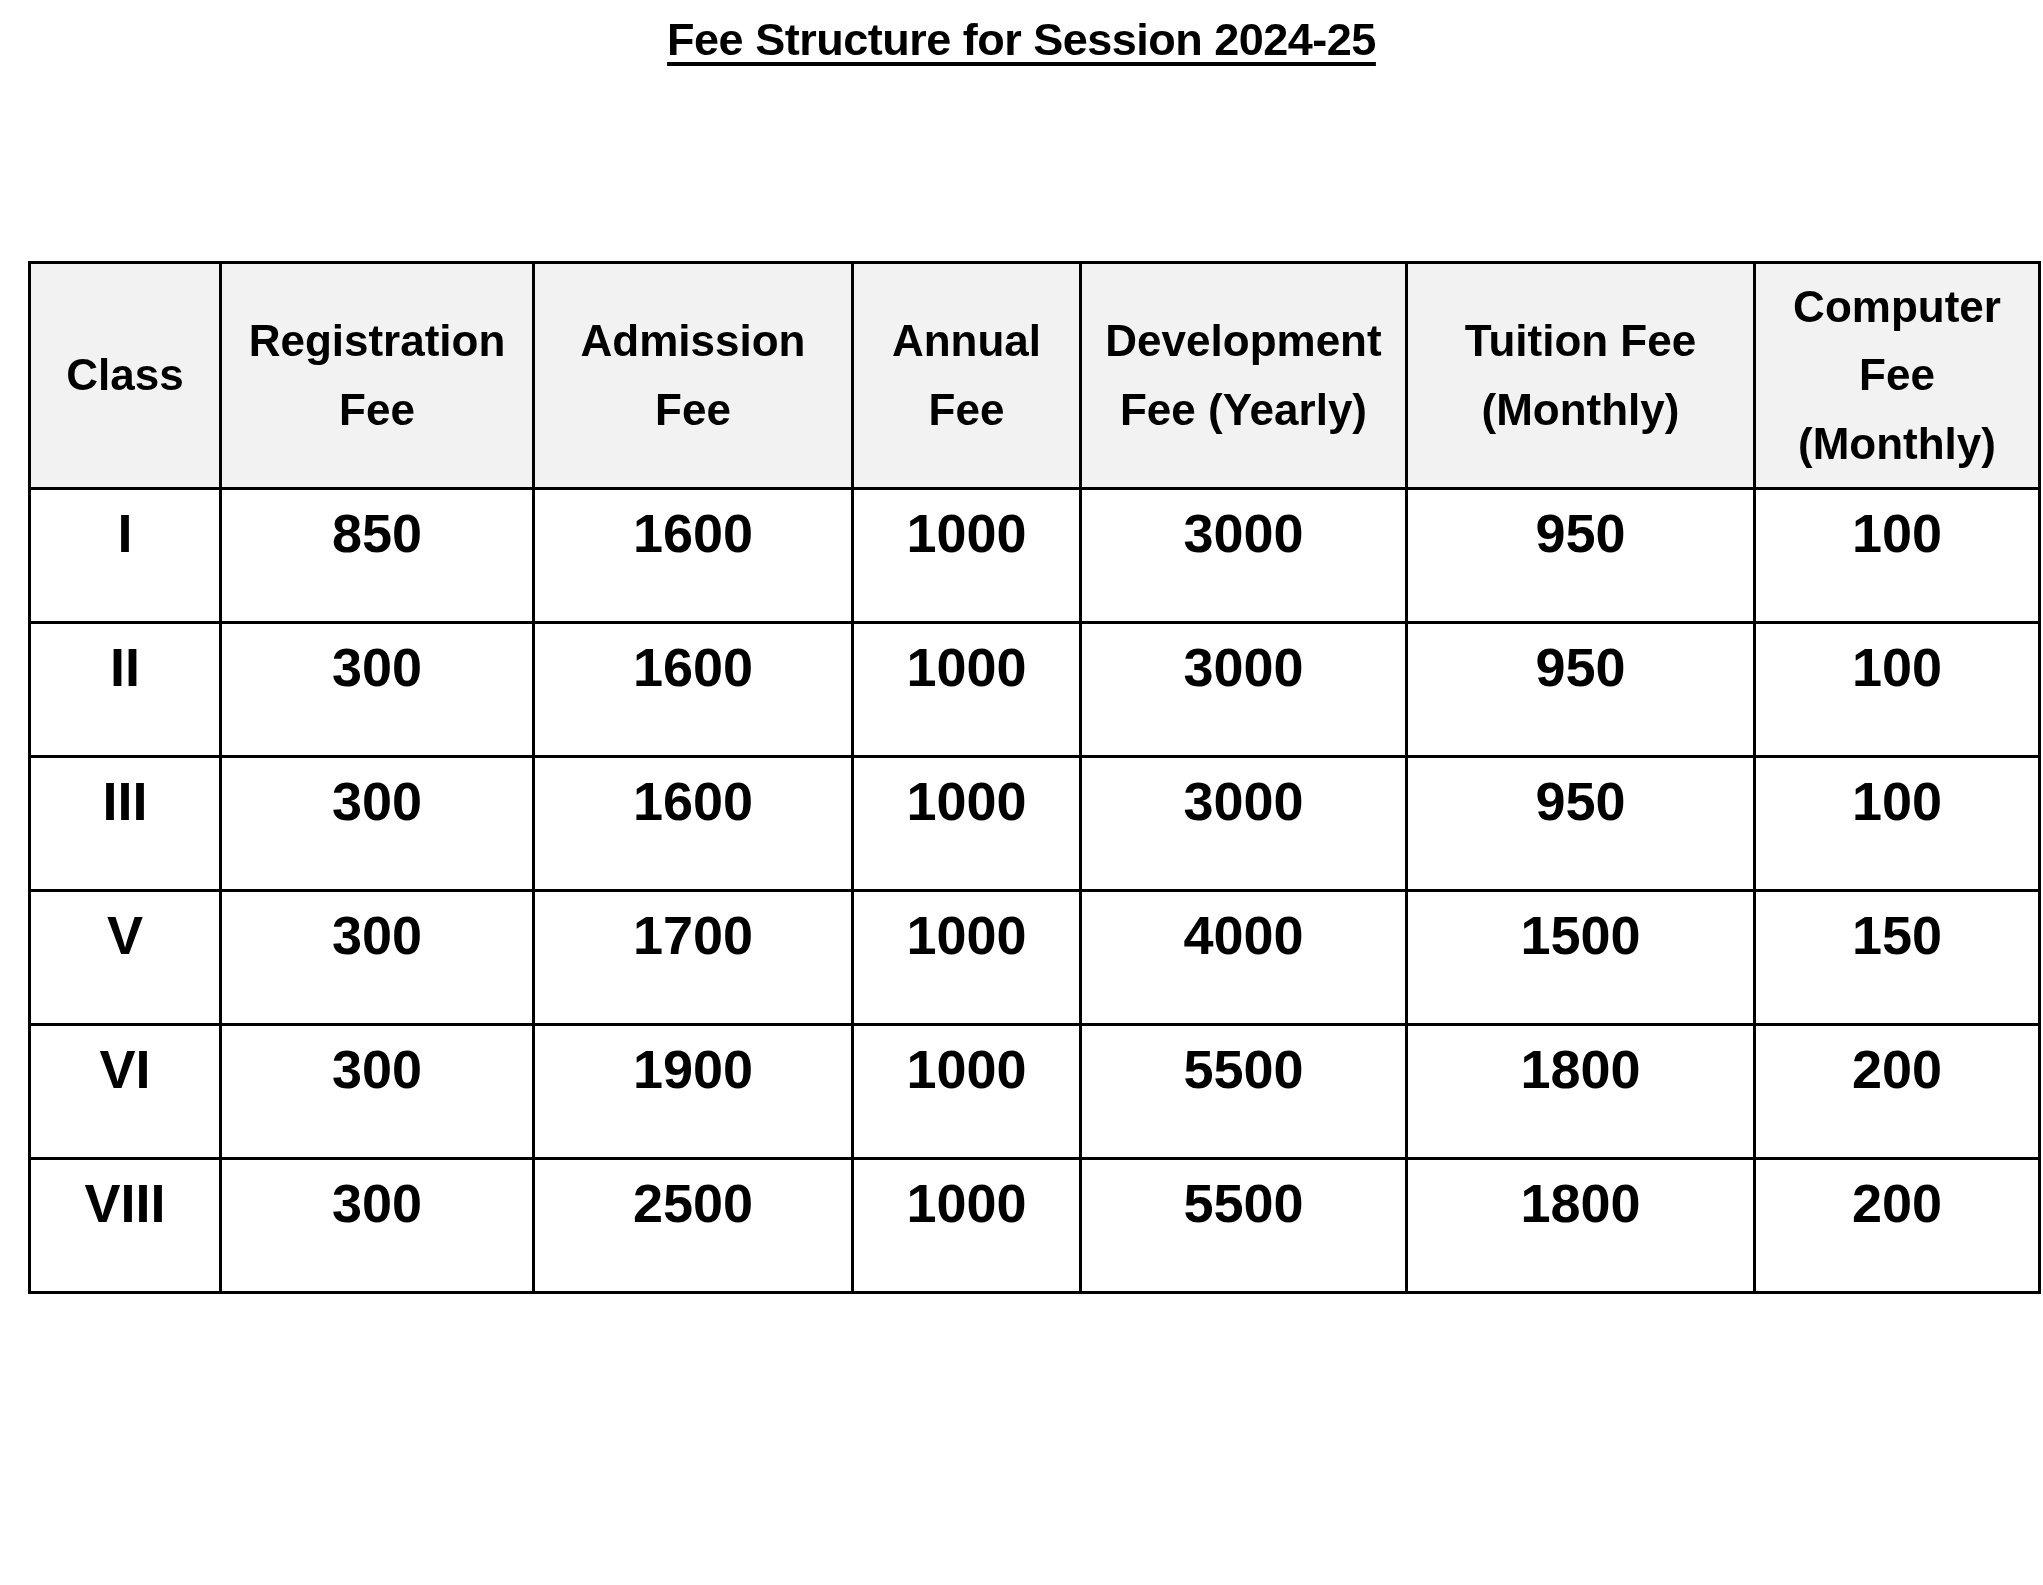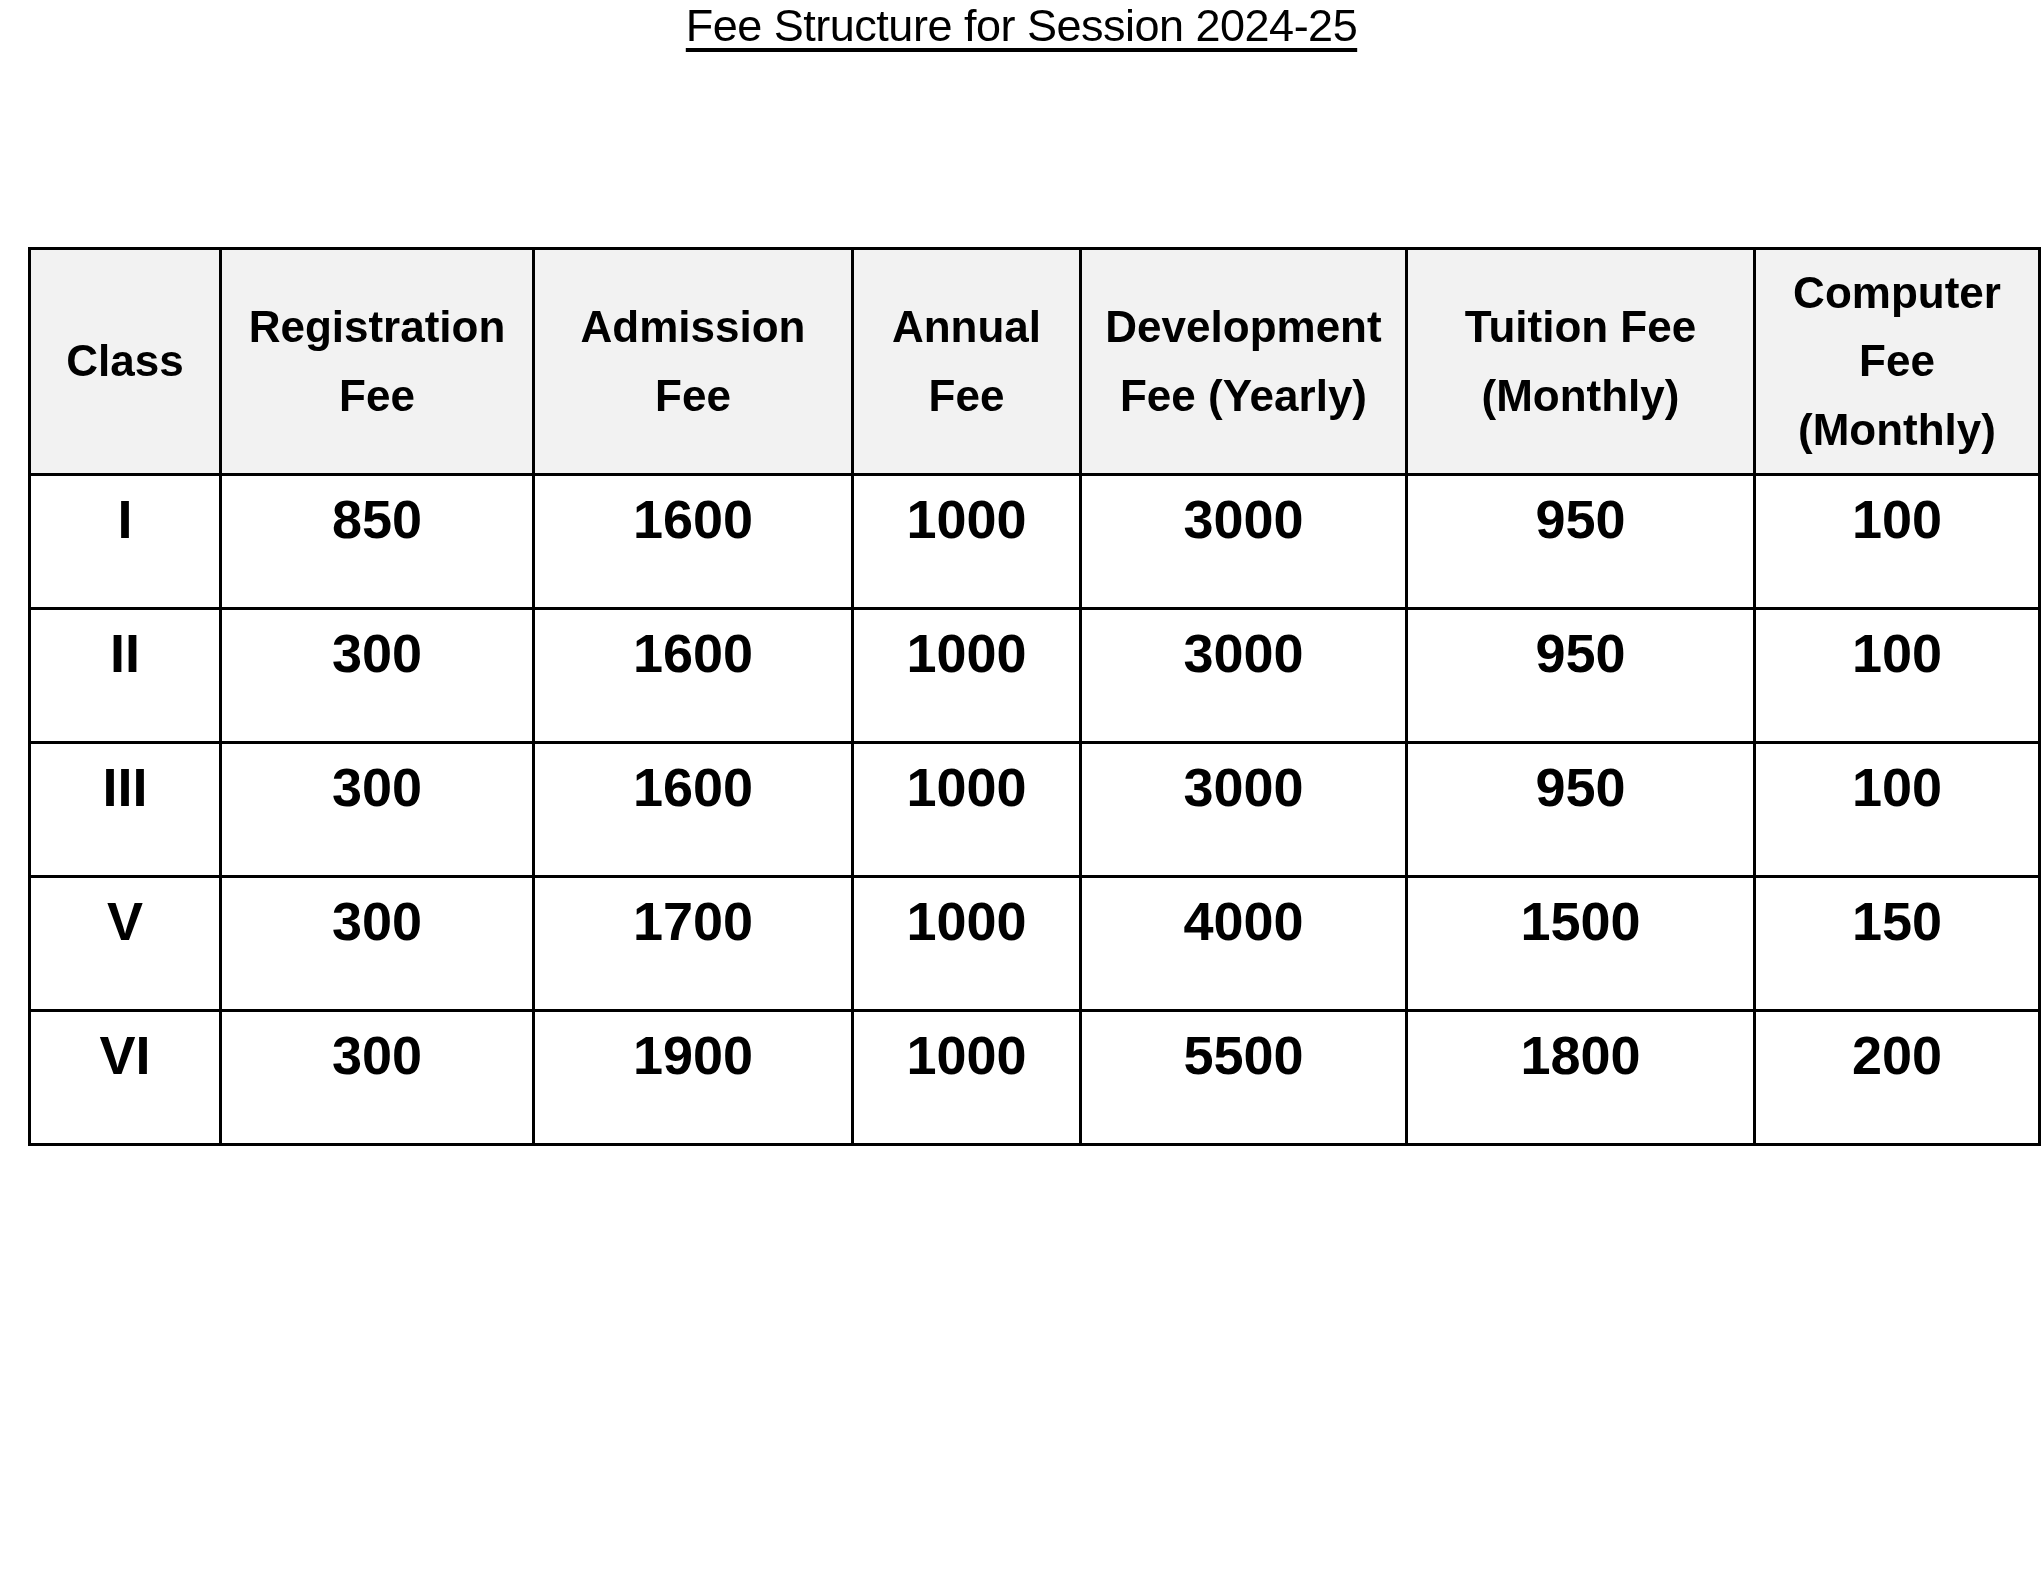--- a/index.html
+++ b/index.html
@@ -14,23 +14,24 @@
     font-family: "Liberation Sans", sans-serif;
     color: #000000;
   }
   .page {
     width: 2043px;
     height: 1585px;
     position: relative;
   }
   .title {
     margin: 0;
+    padding-top: 14px;
     text-align: center;
     font-size: 45px;
-    font-weight: 400;
+    font-weight: 700;
     letter-spacing: -0.5px;
     text-decoration: underline;
     text-decoration-thickness: 4px;
     text-underline-offset: 7px;
   }
   table.fee-table {
     border-collapse: collapse;
     table-layout: fixed;
     width: 2010px;
     margin: 195px 0 0 28px;
@@ -129,16 +130,25 @@
         </tr>
         <tr>
           <td>VI</td>
           <td>300</td>
           <td>1900</td>
           <td>1000</td>
           <td>5500</td>
           <td>1800</td>
           <td>200</td>
         </tr>
+        <tr>
+          <td>VIII</td>
+          <td>300</td>
+          <td>2500</td>
+          <td>1000</td>
+          <td>5500</td>
+          <td>1800</td>
+          <td>200</td>
+        </tr>
       </tbody>
   </table>
 
 </div>
 
 </body></html>

